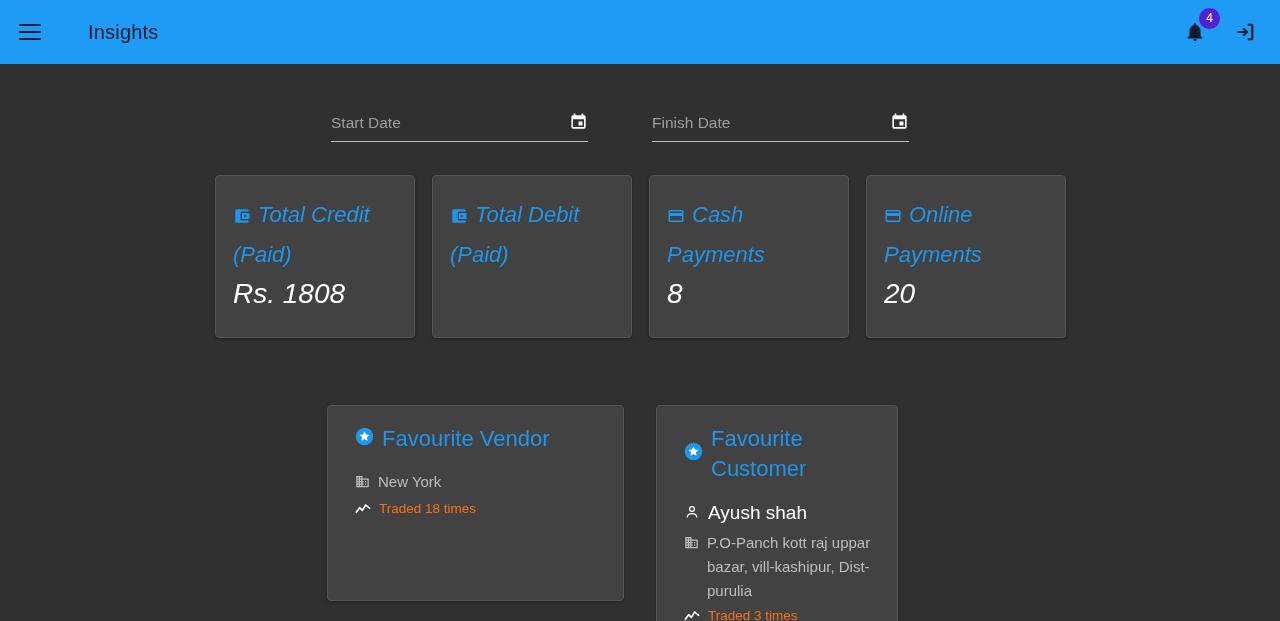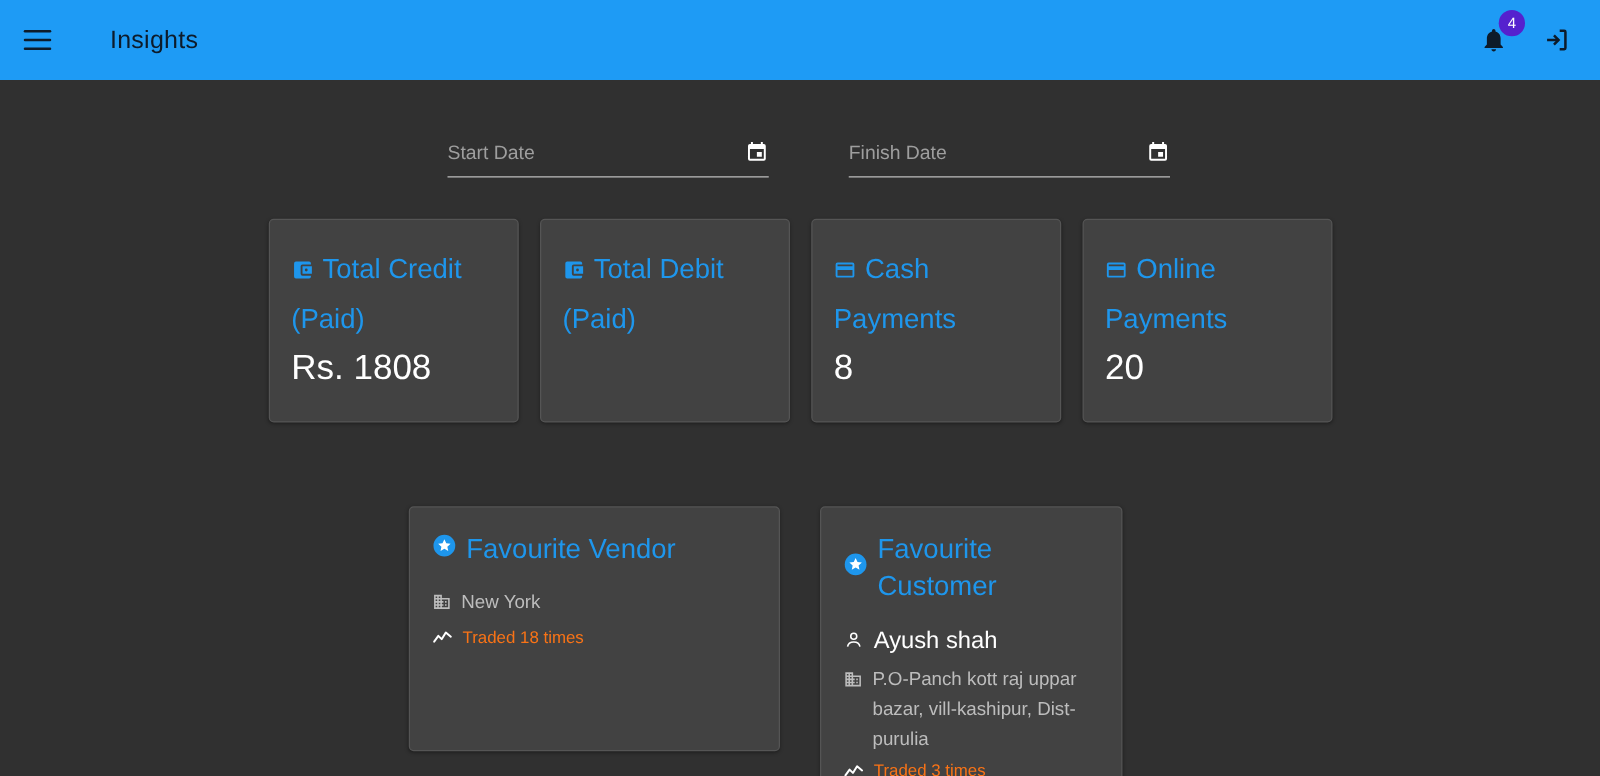--- a/index.html
+++ b/index.html
@@ -76,21 +76,21 @@
   .page {
     position: absolute;
     top: 64px; left: 0;
     width: 1280px; height: 557px;
     background: #303030;
   }
 
   
   .date-row {
     position: absolute;
-    top: 45px; left: 358px;
+    top: 45px; left: 331px;
     display: flex;
     gap: 64px;
   }
   .date-field {
     width: 257px;
     height: 33px;
     border-bottom: 1px solid #bdbdbd;
     display: flex;
     align-items: center;
     position: relative;
@@ -123,20 +123,21 @@
   .card {
     background: #424242;
     border: 1px solid #555555;
     border-radius: 4px;
     box-shadow: 0 1px 3px rgba(0,0,0,0.35);
   }
   .stat-card {
     width: 200px;
     height: 163px;
     padding: 20px 21px 0 17px;
+    font-style: italic;
   }
   .stat-title {
     color: #1e96ec;
     font-size: 22px;
     line-height: 37px;
     font-weight: 400;
   }
   .stat-title .t-icon {
     display: inline-block;
     vertical-align: -3px;
@@ -153,21 +154,21 @@
   .fav-row {
     position: absolute;
     top: 341px; left: 327px;
     display: flex;
     gap: 32px;
     align-items: flex-start;
   }
   .fav-card {
     width: 297px;
     min-height: 196px;
-    padding: 18px 18px 16px 18px;
+    padding: 18px 18px 16px 27px;
   }
   .fav-card.customer { width: 242px; }
   .fav-title {
     color: #1e96ec;
     font-size: 22px;
     line-height: 30px;
     display: flex;
     align-items: center;
     gap: 8px;
     margin-bottom: 16px;

